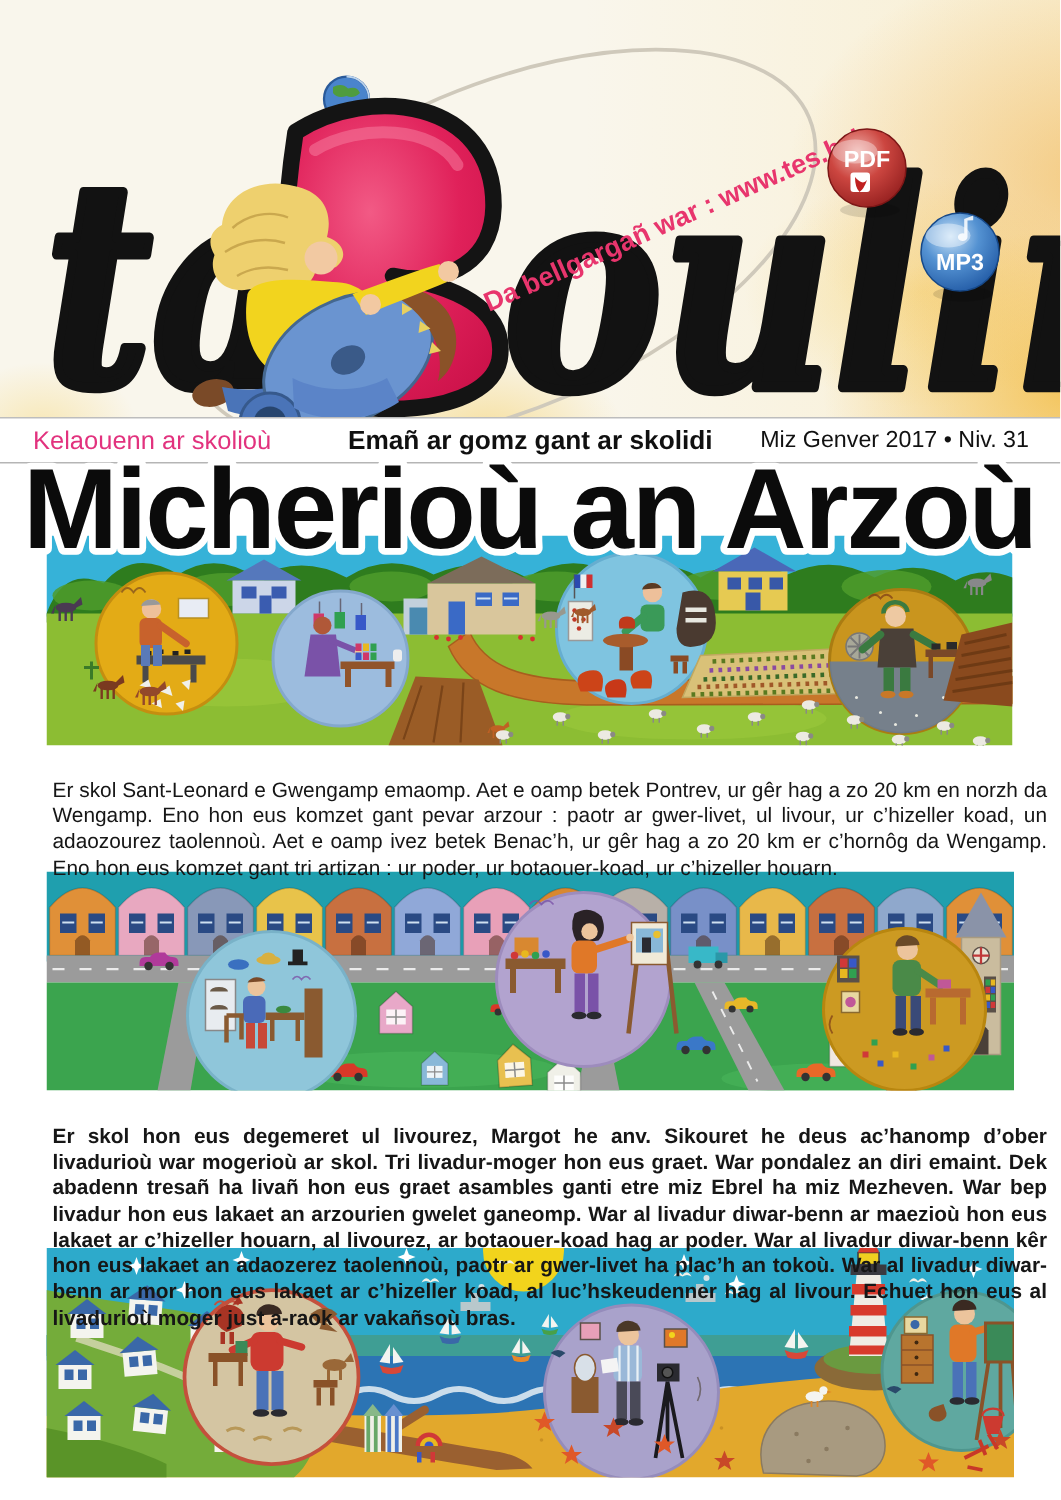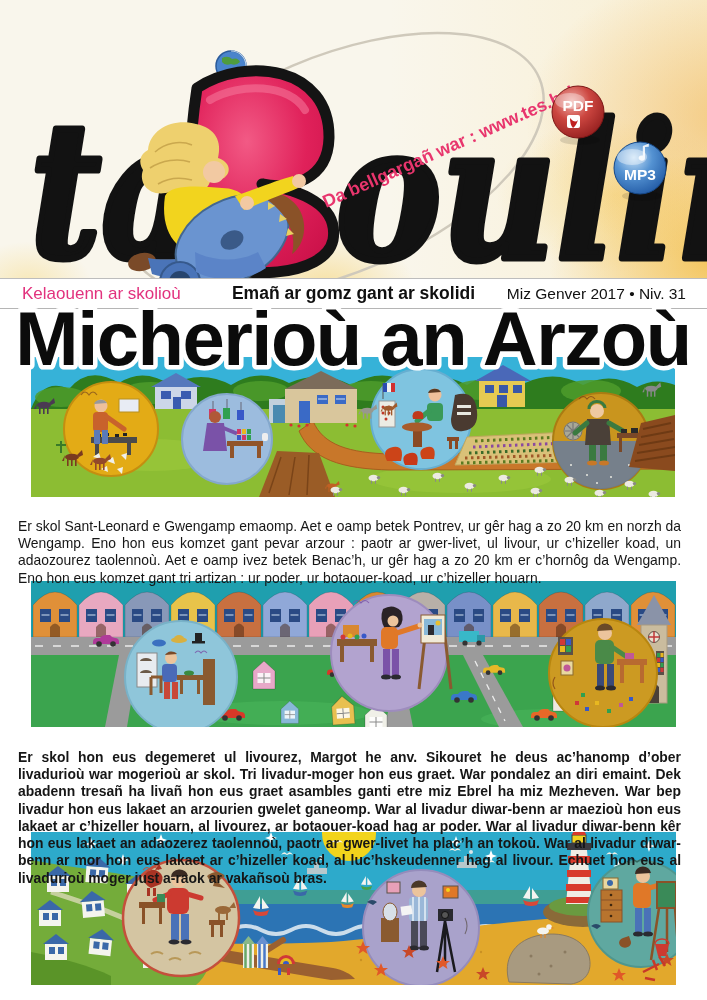--- a/index.html
+++ b/index.html
@@ -30,21 +30,21 @@
   
   #headline-svg{position:absolute;left:0;top:301px;z-index:3;pointer-events:none;}
 
   
   .mural{position:absolute;left:31px;z-index:1;display:block;}
   #mural1{top:357px;}
   #mural2{top:581px;}
   #mural3{top:832px;}
 
   
-  .para{position:absolute;left:18px;width:663px;text-align:justify;
+  .para{position:absolute;left:35px;width:663px;text-align:justify;
         font-size:13.9px;line-height:17.25px;color:#161616;z-index:2;}
   #para1{top:504px;}
   #para2{top:735px;font-weight:bold;}
 </style>
 </head>
 <body>
 
 <div id="page">
 
   <header id="masthead">

